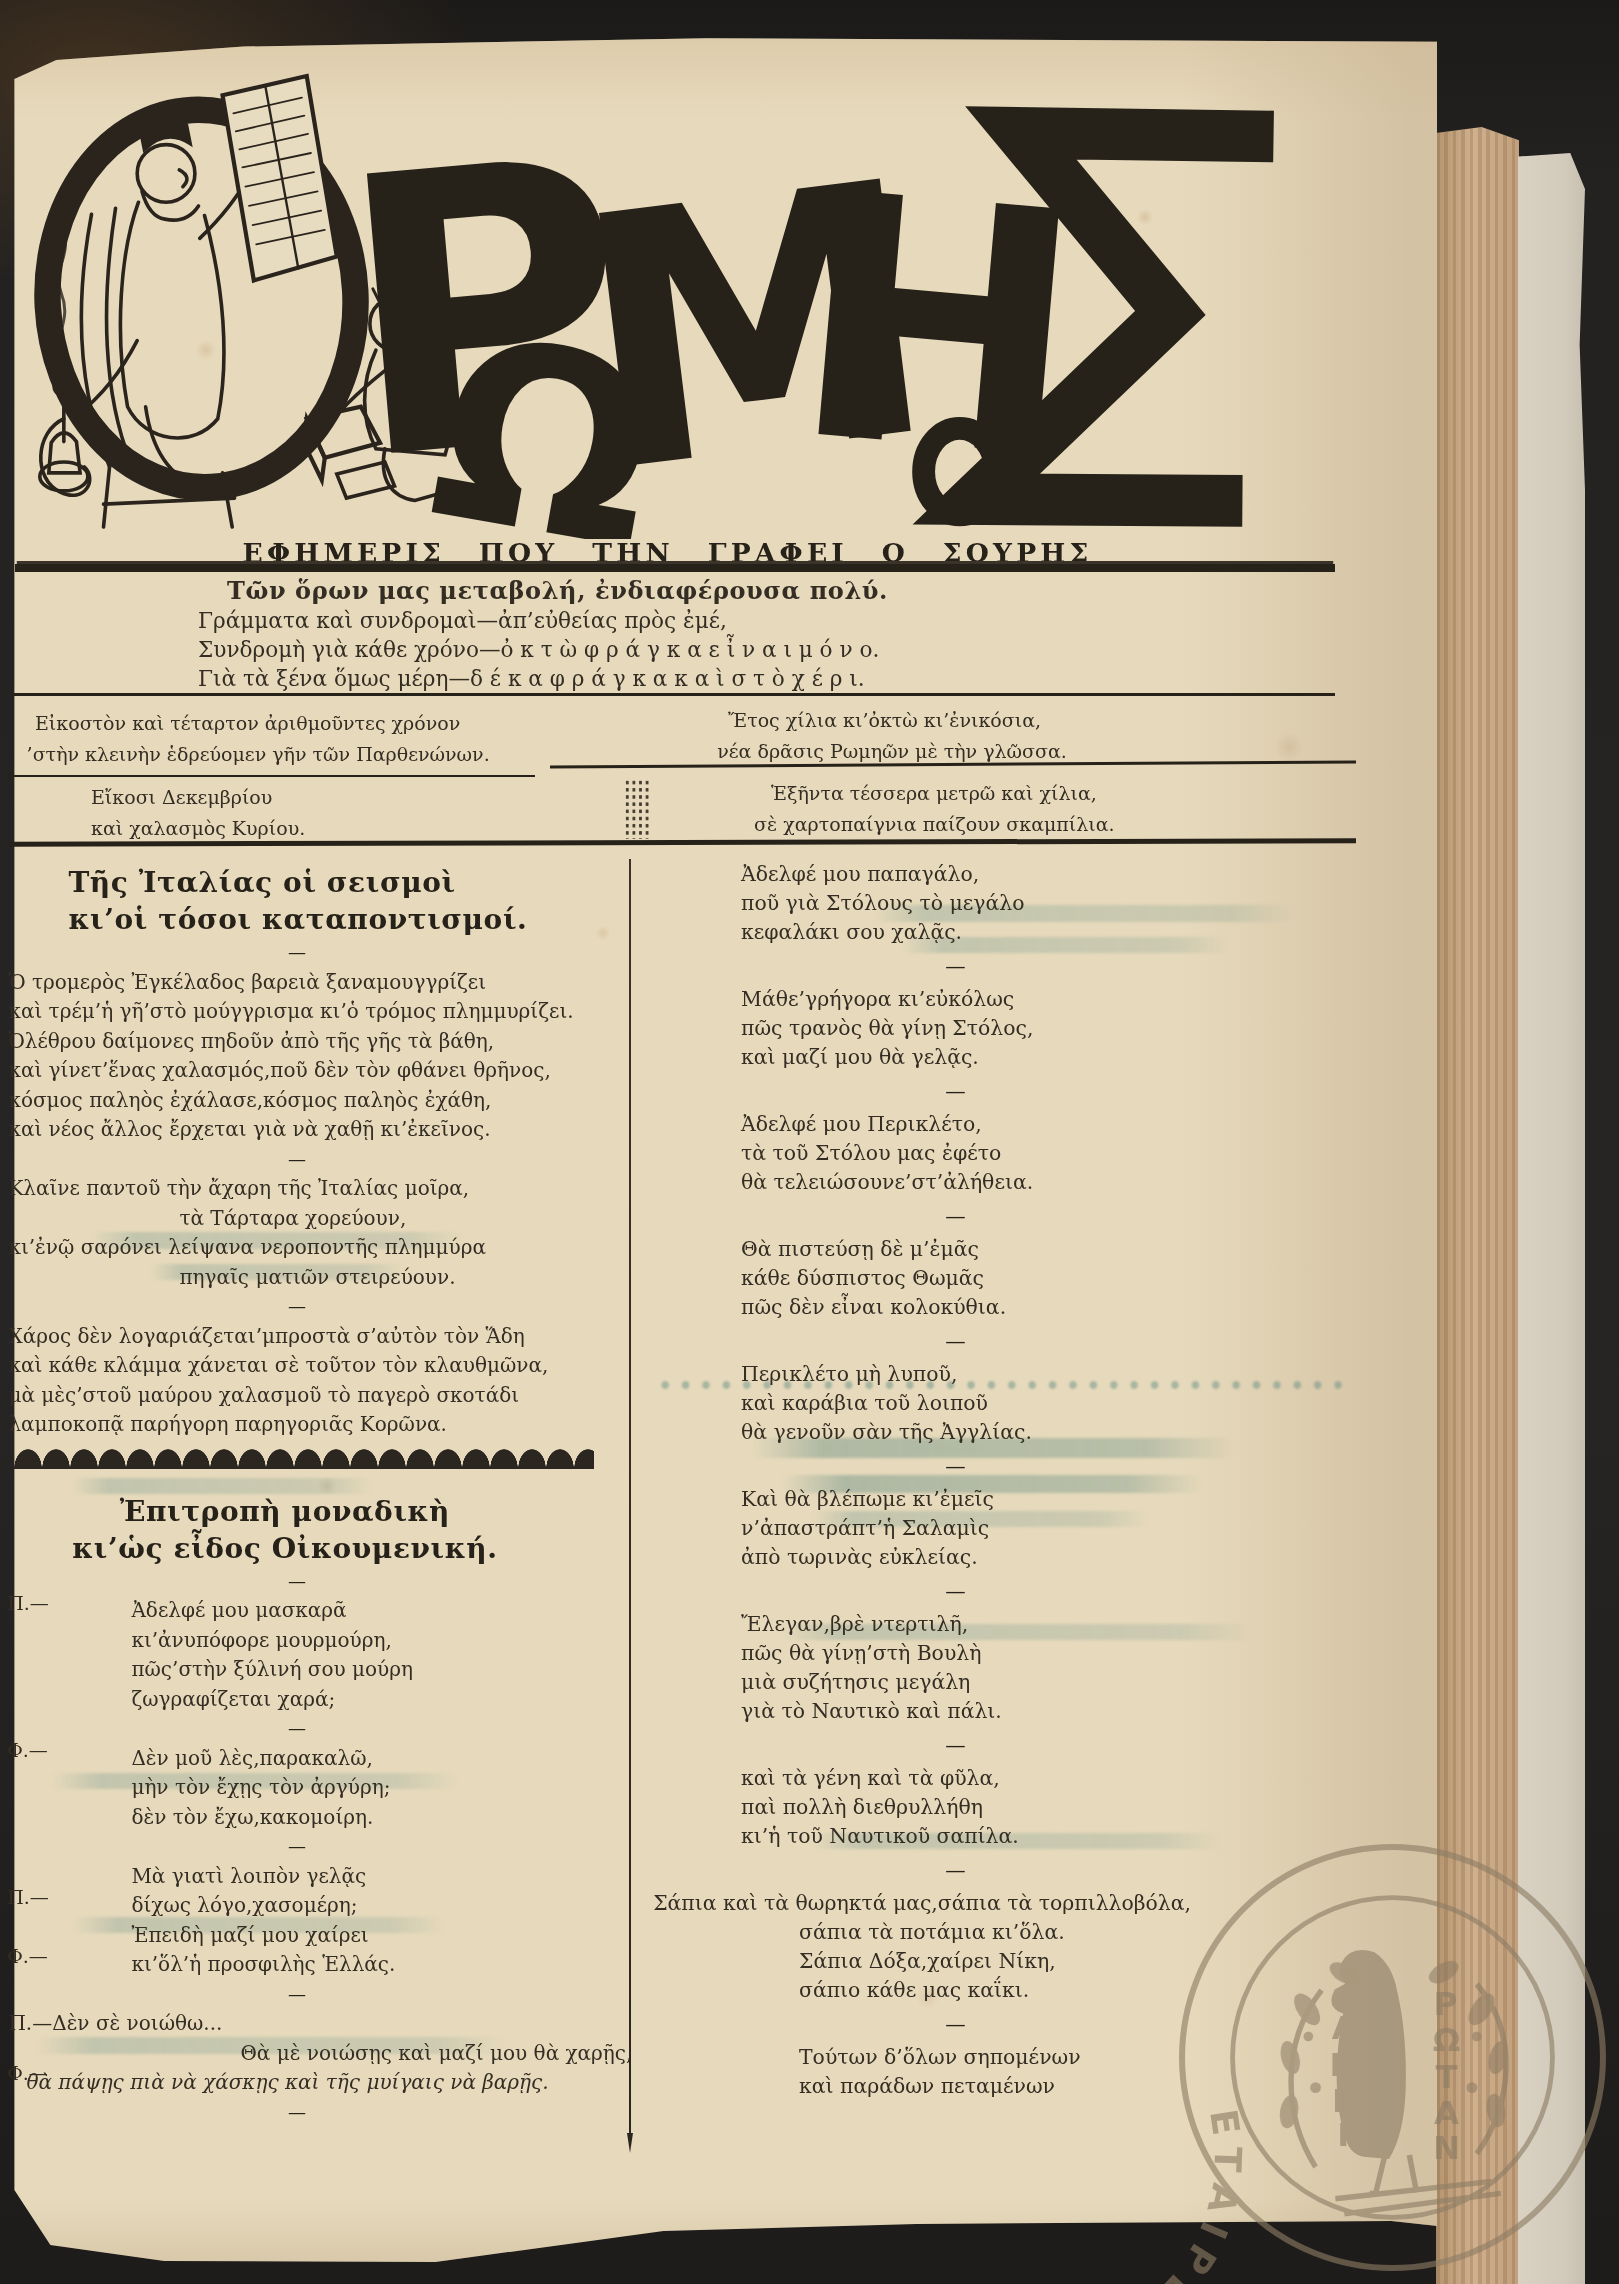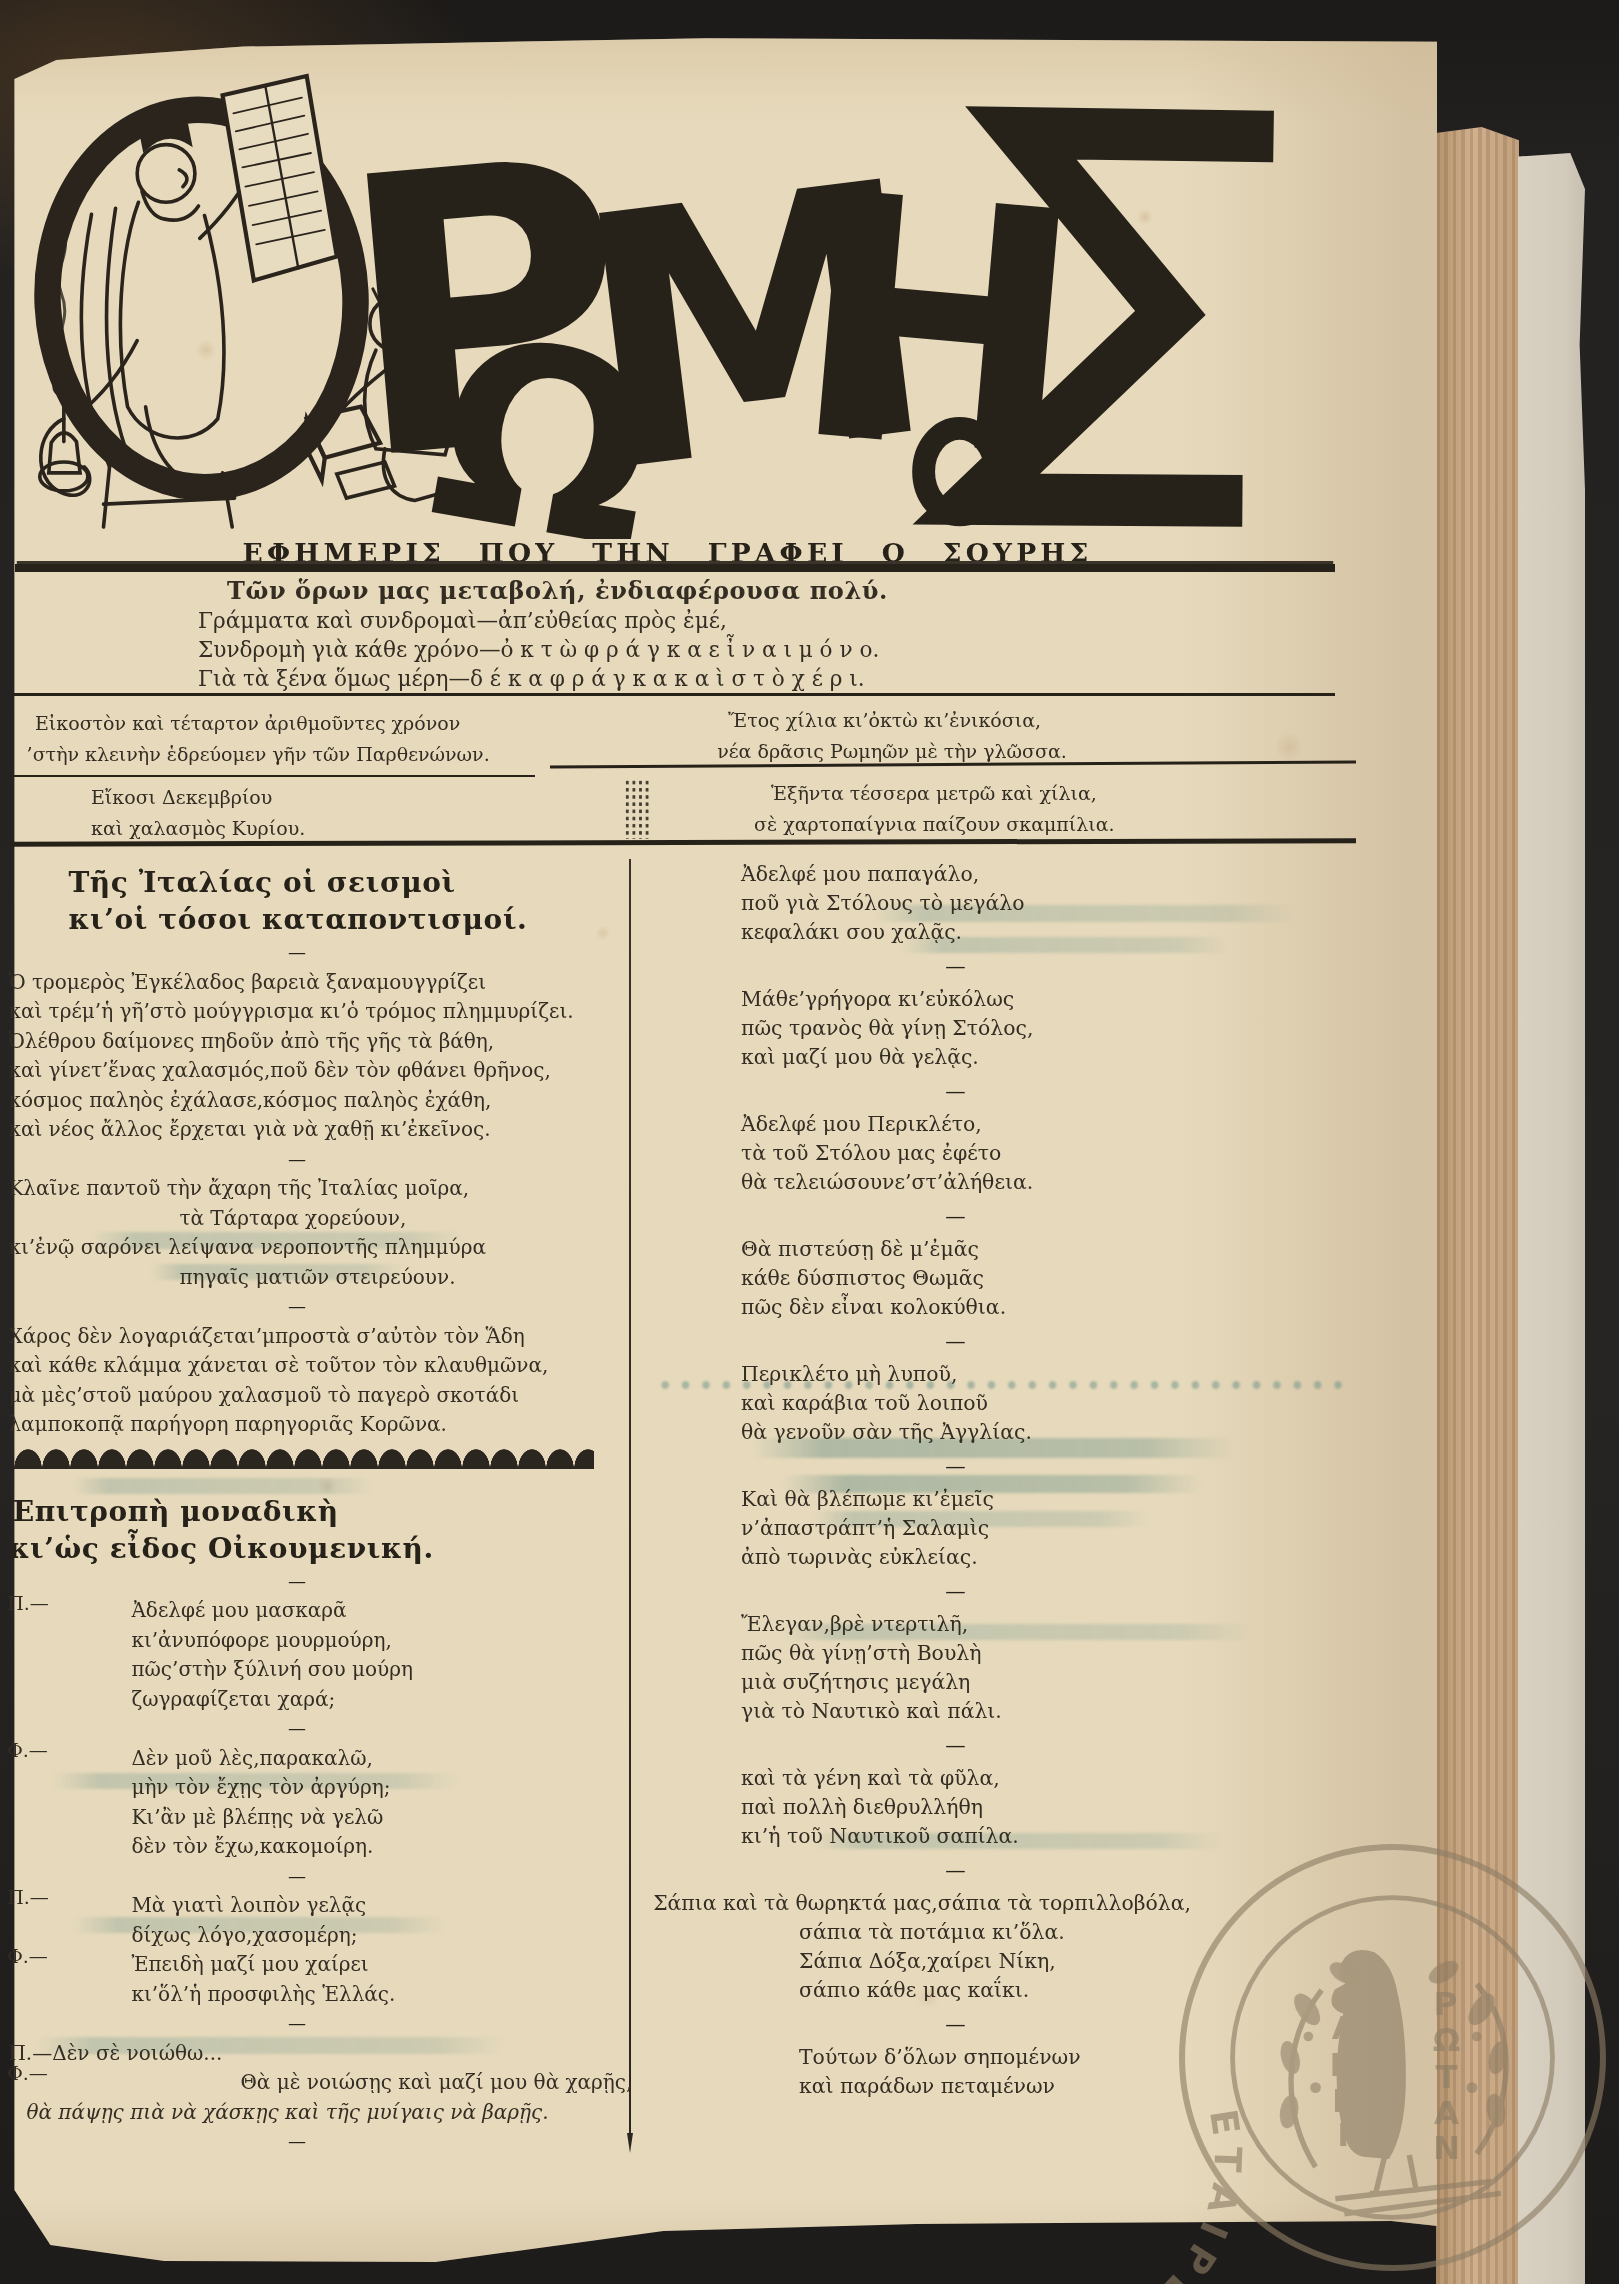--- a/index.html
+++ b/index.html
@@ -61,21 +61,21 @@
     background:linear-gradient(180deg,#3a332a,#2c2620);}
   .divider:after{content:"";position:absolute;left:-2.4px;bottom:-21.6px;border:3.6px solid rgba(0,0,0,0);
     border-top:20.4px solid #2c2620;}
   .col{position:absolute;}
   #leftcol{left:8.4px;top:864px;width:622px;}
   #rightcol{left:652px;top:860px;width:722px;}
   .ln{font-size:20px;line-height:29.5px;min-height:29.5px;white-space:nowrap;color:var(--ink);}
   #rightcol .ln{font-size:20.4px;line-height:29px;min-height:29px;padding-left:89px;}
   .col-title{font-size:28px;line-height:37px;min-height:37px;font-weight:bold;color:var(--ink-dark);
     padding-left:60px;letter-spacing:0.6px;}
-  .col-title.center{padding-left:0;width:553px;}
+  .col-title.center{padding-left:0;text-align:center;width:553px;}
   .dash{text-align:center;width:577px;padding-left:0 !important;font-size:18px;color:var(--ink-dark);}
   #rightcol .dash{width:607px;line-height:38px;min-height:38px;}
   .ind{padding-left:171px;}
   .dlg{padding-left:123px;}
   .couplet{padding-left:232px;}
   .hang2{padding-left:18px;font-style:italic;}
   .wide{padding-left:1.2px !important;}
   .ind9{padding-left:147px !important;}
   .scallop{height:20.4px;width:580px;margin:9.6px 0 14.4px 6px;
     background:radial-gradient(14px 20.4px at 50% 100%, #2c2620 97%, rgba(0,0,0,0) 100%);
@@ -242,21 +242,20 @@
     <div class="ln col-title center"><span>Ἐπιτροπὴ μοναδικὴ</span></div>
     <div class="ln col-title center"><span>κι’ὡς εἶδος Οἰκουμενική.</span></div>
     <div class="ln dash"><span>—</span></div>
     <div class="ln dlg"><span>Ἀδελφέ μου μασκαρᾶ</span></div>
     <div class="ln dlg"><span>κι’ἀνυπόφορε μουρμούρη,</span></div>
     <div class="ln dlg"><span>πῶς’στὴν ξύλινή σου μούρη</span></div>
     <div class="ln dlg"><span>ζωγραφίζεται χαρά;</span></div>
     <div class="ln dash"><span>—</span></div>
     <div class="ln dlg"><span>Δὲν μοῦ λὲς,παρακαλῶ,</span></div>
     <div class="ln dlg"><span>μὴν τὸν ἔχῃς τὸν ἀργύρη;</span></div>
-    <div class="ln dlg"><span>Κι’ἂν μὲ βλέπῃς νὰ γελῶ</span></div>
     <div class="ln dlg"><span>δὲν τὸν ἔχω,κακομοίρη.</span></div>
     <div class="ln dash"><span>—</span></div>
     <div class="ln dlg"><span>Μὰ γιατὶ λοιπὸν γελᾷς</span></div>
     <div class="ln dlg"><span>δίχως λόγο,χασομέρη;</span></div>
     <div class="ln dlg"><span>Ἐπειδὴ μαζί μου χαίρει</span></div>
     <div class="ln dlg"><span>κι’ὅλ’ἡ προσφιλὴς Ἑλλάς.</span></div>
     <div class="ln dash"><span>—</span></div>
     <div class="ln"><span>Π.—Δὲν σὲ νοιώθω...</span></div>
     <div class="ln couplet"><span>Θὰ μὲ νοιώσῃς καὶ μαζί μου θὰ χαρῇς,</span></div>
     <div class="ln hang2"><span>θὰ πάψῃς πιὰ νὰ χάσκῃς καὶ τῆς μυίγαις νὰ βαρῇς.</span></div>

